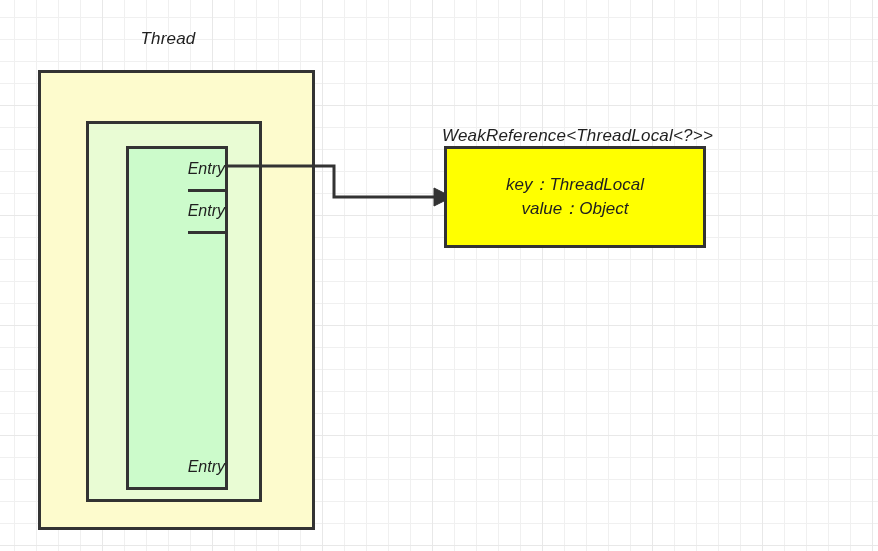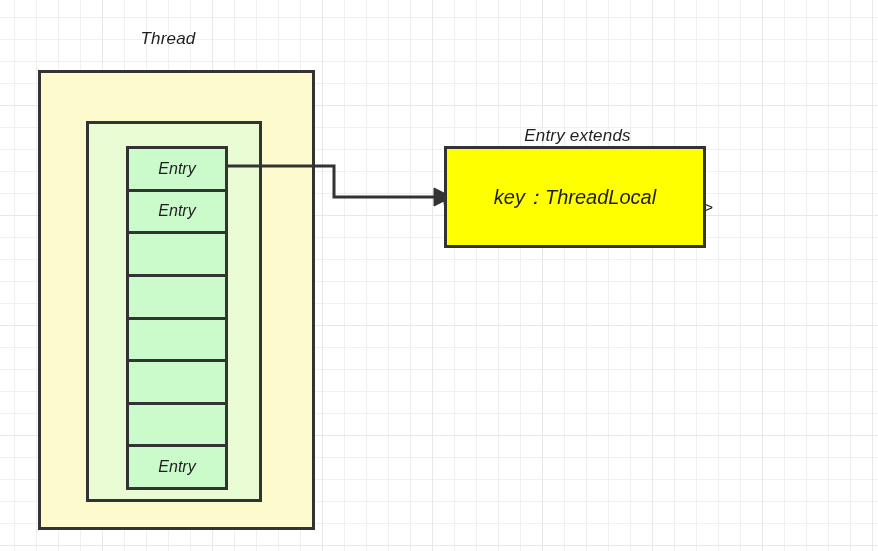--- a/index.html
+++ b/index.html
@@ -92,20 +92,21 @@
     position: absolute;
     left: 126px;
     top: 146px;
     width: 102px;
     height: 344px;
     box-sizing: border-box;
     display: flex;
     flex-direction: column;
     border: 3px solid #333333;
     background: #ccfbcb;
+    align-items: flex-end;
   }
   .entry-cell {
     flex: 1 1 0;
     background: #ccfbcb;
     border-bottom: 3px solid #333333;
     box-sizing: border-box;
     display: flex;
     align-items: center;
     justify-content: center;
     color: #1f1f1f;
@@ -142,21 +143,21 @@
     background: #ffff00;
     border: 3px solid #333333;
     box-sizing: border-box;
     display: flex;
     flex-direction: column;
     align-items: center;
     justify-content: center;
   }
   .kv-line {
     color: #1f1f1f;
-    font-size: 20px;
+    font-size: 17px;
     line-height: 24px;
     white-space: pre;
   }
 </style>
 </head>
 <body>
 
 <div id="canvas">
 
   <div class="label" id="thread-label">Thread</div>
@@ -176,21 +177,21 @@
     <div class="entry-cell"></div>
     <div class="entry-cell">Entry</div>
   </div>
 
   <svg id="connector" viewBox="0 0 878 551" width="878" height="551">
     <polyline points="228,166 334,166 334,197 434,197" fill="none" stroke="#333333" stroke-width="3"></polyline>
     <polygon points="434,188 452,197 434,206" fill="#333333" stroke="#333333" stroke-width="1"></polygon>
   </svg>
 
   <div class="label" id="entry-caption">
-    <div>Entry extends</div>
     <div>WeakReference&lt;ThreadLocal&lt;?&gt;&gt;</div>
   </div>
 
   <div id="kv-box">
     <div class="kv-line">key：ThreadLocal</div>
+    <div class="kv-line">value：Object</div>
   </div>
 
 </div>
 
 </body></html>

